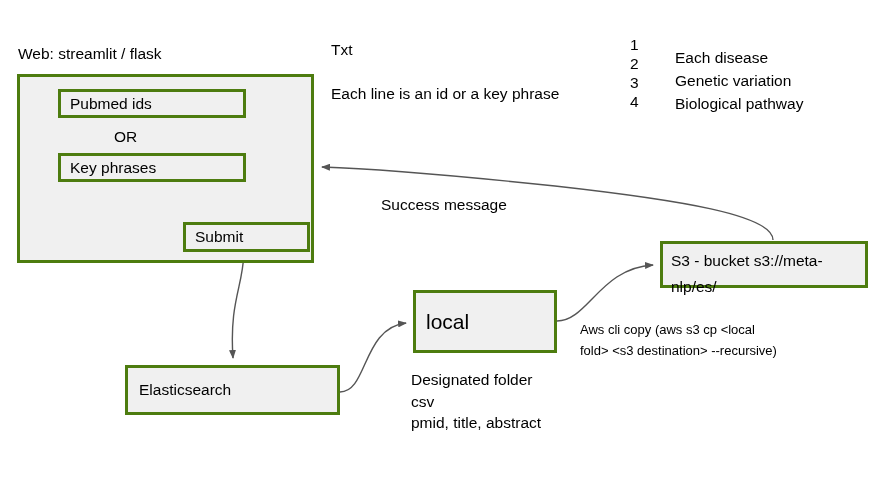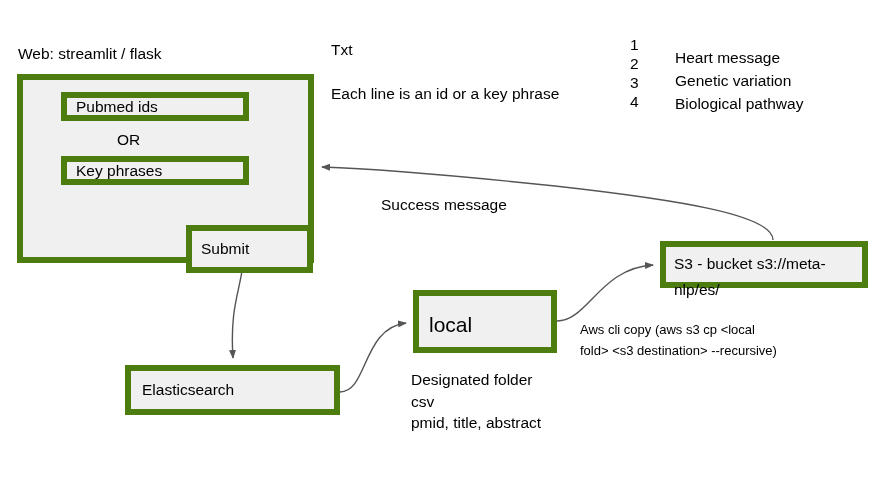--- a/index.html
+++ b/index.html
@@ -13,21 +13,21 @@
     width: 883px;
     height: 486px;
     background: #ffffff;
     font-family: "Liberation Sans", sans-serif;
     overflow: hidden;
   }
   .box {
     position: absolute;
     box-sizing: border-box;
     background: #f0f0f0;
-    border: 6px solid #4d7c0f;
+    border: 3px solid #4d7c0f;
     color: #000000;
   }
   .plain-text {
     position: absolute;
     color: #000000;
     white-space: pre;
     line-height: 1.3;
   }
   #svg-arrows {
     position: absolute;
@@ -80,21 +80,21 @@
   #file-name-field {
     left: 32px;
     top: 214px;
     width: 126px;
     height: 30px;
   }
   #submit-button {
     left: 180px;
     top: 219px;
     width: 127px;
-    height: 48px;
+    height: 30px;
   }
   
   #txt-label {
     left: 331px;
     top: 40px;
     font-size: 15.5px;
   }
   #each-line-label {
     left: 331px;
     top: 84px;
@@ -217,21 +217,21 @@
 
   <div class="plain-text" id="txt-label">Txt</div>
 
   <div class="plain-text" id="each-line-label">Each line is an id or a key phrase</div>
 
   <div class="plain-text" id="line-numbers">1
 2
 3
 4</div>
 
-  <div class="plain-text" id="phrase-examples">Heart message
+  <div class="plain-text" id="phrase-examples">Each disease
 Genetic variation
 Biological pathway</div>
 
   <div class="plain-text" id="success-message-label">Success message</div>
 
   <div class="box" id="s3-box">
     <span class="s3-text">S3 - bucket s3://meta-nlp/es/</span>
   </div>
 
   <div class="box" id="local-box">

